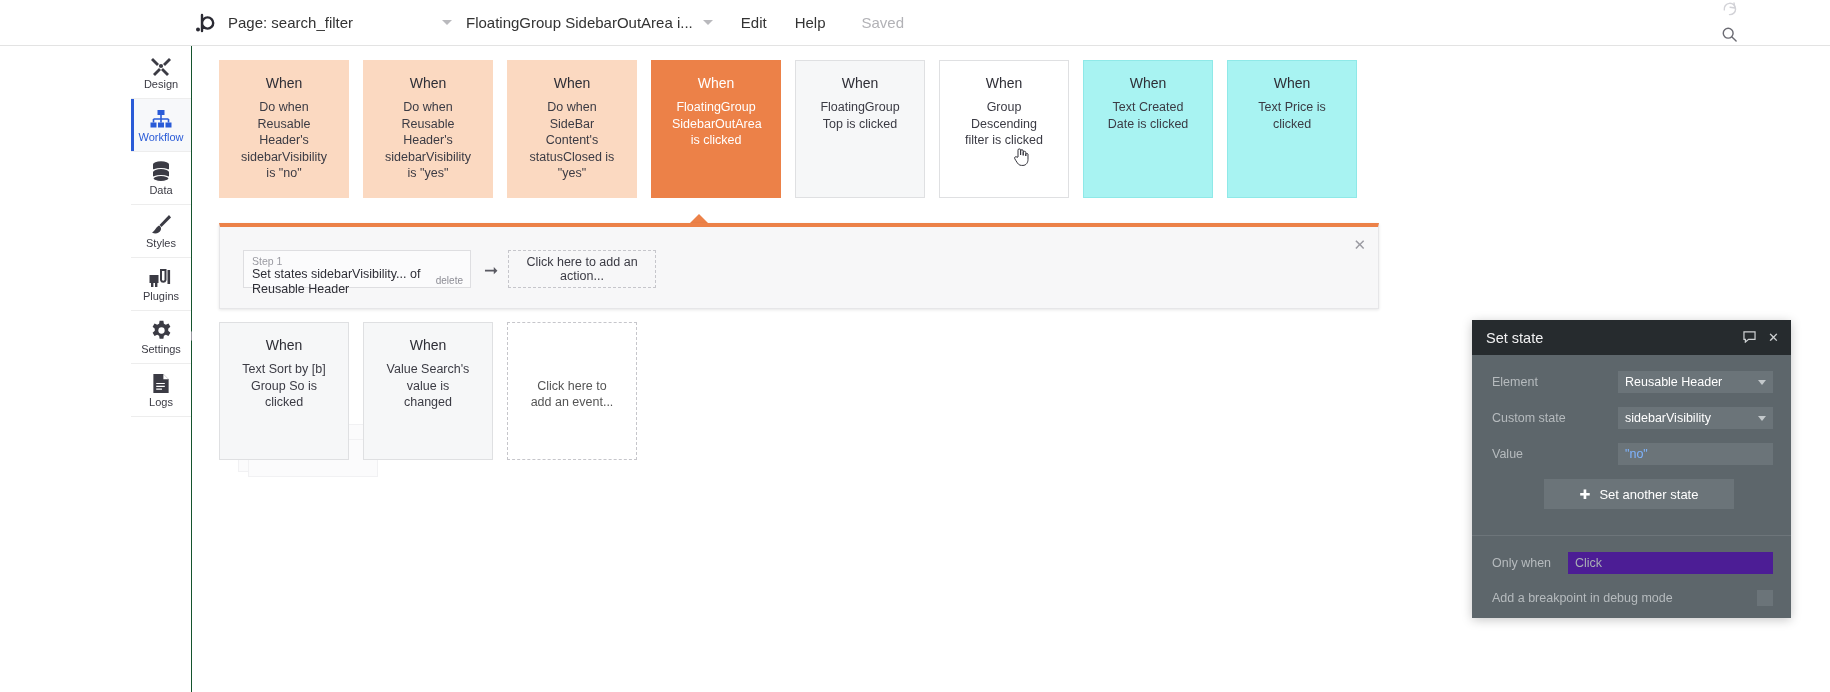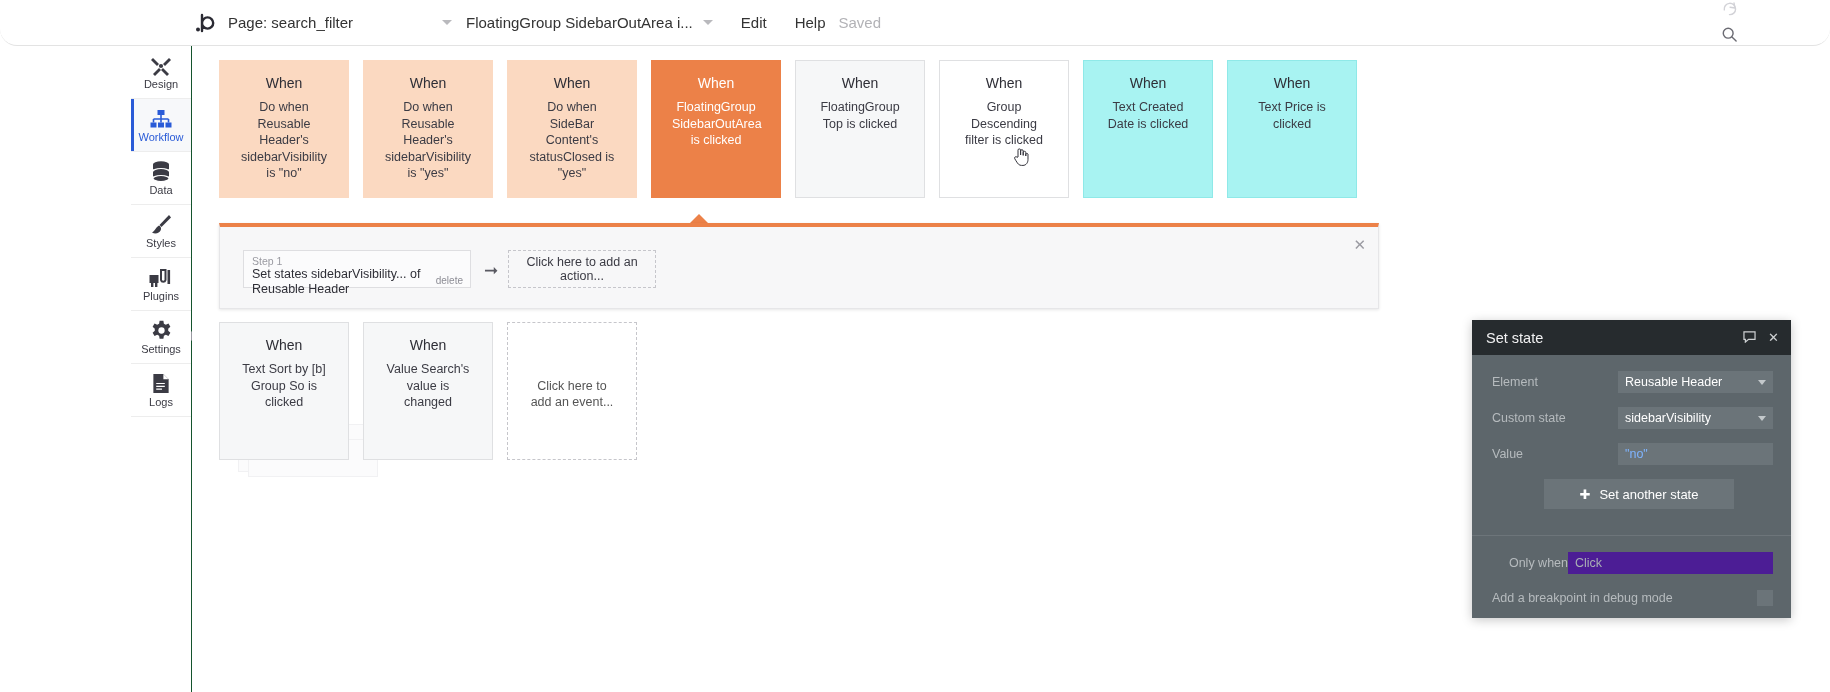--- a/index.html
+++ b/index.html
@@ -8,42 +8,42 @@
     font-family: "Liberation Sans", sans-serif;
     background: #ffffff;
     overflow: hidden;
   }
   #app { position: relative; width: 1830px; height: 692px; background:#fff; }
 
   
   .topbar {
     position: absolute; left: 0; top: 0; width: 1830px; height: 46px;
     background: #ffffff; border-bottom: 1px solid #e3e3e3;
-    display: flex; align-items: center; border-radius: 17px;
+    display: flex; align-items: center;
   }
   .tb-logo {
     width: 26px; height: 26px; margin-left: 192px; margin-right: 8px;
     display: flex; align-items: center; justify-content: center;
     font-size: 22px; font-weight: bold; color: #2a2a33; line-height: 1;
   }
   .tb-pagesel {
     display: flex; align-items: center; justify-content: space-between;
     width: 232px; height: 30px; padding: 0 6px 0 2px;
     font-size: 15px; color: #333; cursor: pointer;
   }
   .tb-caret {
     width: 0; height: 0; border-left: 5px solid transparent;
     border-right: 5px solid transparent; border-top: 5px solid #b9b9bd;
   }
   .tb-wfsel {
     display: flex; align-items: center; gap: 10px;
     height: 30px; margin-left: 8px; font-size: 15px; color: #333; cursor: pointer;
   }
   .tb-menu { font-size: 15px; color: #333; margin-left: 28px; cursor: pointer; }
-  .tb-saved { font-size: 15px; color: #b2b2b6; margin-left: 13px; }
+  .tb-saved { font-size: 15px; color: #b2b2b6; margin-left: 36px; }
   .tb-right {
     margin-left: auto; display: flex; align-items: center; gap: 0; padding-right: 24px; flex-direction: column;
   }
   .tb-gift {
     width: 28px; height: 28px; background: #f5a623; color:#fff;
     display:flex; align-items:center; justify-content:center;
     font-size: 16px; line-height:1; cursor: pointer; margin-right: 14px;
   }
   .tb-ico {
     width: 26px; height: 26px; display:flex; align-items:center; justify-content:center;
@@ -169,21 +169,21 @@
     border-left: 4.5px solid transparent; border-right: 4.5px solid transparent;
     border-top: 5px solid #c3c8cb;
   }
   .ss-field.value { color:#7fb4ff; }
   .ss-another {
     margin: 4px 0 0 52px; width: 190px; height: 30px; background:#6b7479;
     display:flex; align-items:center; justify-content:center; gap: 9px;
     font-size: 13px; color:#ffffff; cursor:pointer;
   }
   .ss-sep { height: 1px; background:#6d757a; margin: 26px 0 0; }
-  .ss-onlywhen { display:flex; align-items:center; padding: 16px 18px 0 20px; text-align: right; }
+  .ss-onlywhen { display:flex; align-items:center; padding: 16px 18px 0 20px; }
   .ss-onlywhen .ss-label { width: 76px; }
   .ss-input {
     flex: 1; height: 22px; background:#4c1d95; display:flex; align-items:center;
     padding: 0 7px; font-size: 12.5px; color:#a9b0b4; cursor:text;
   }
   .ss-bp {
     display:flex; align-items:center; padding: 16px 18px 0 20px;
   }
   .ss-bp .ss-label { width: auto; flex: 1; }
   .ss-check { width: 16px; height: 16px; background:#6b7479; cursor:pointer; }

